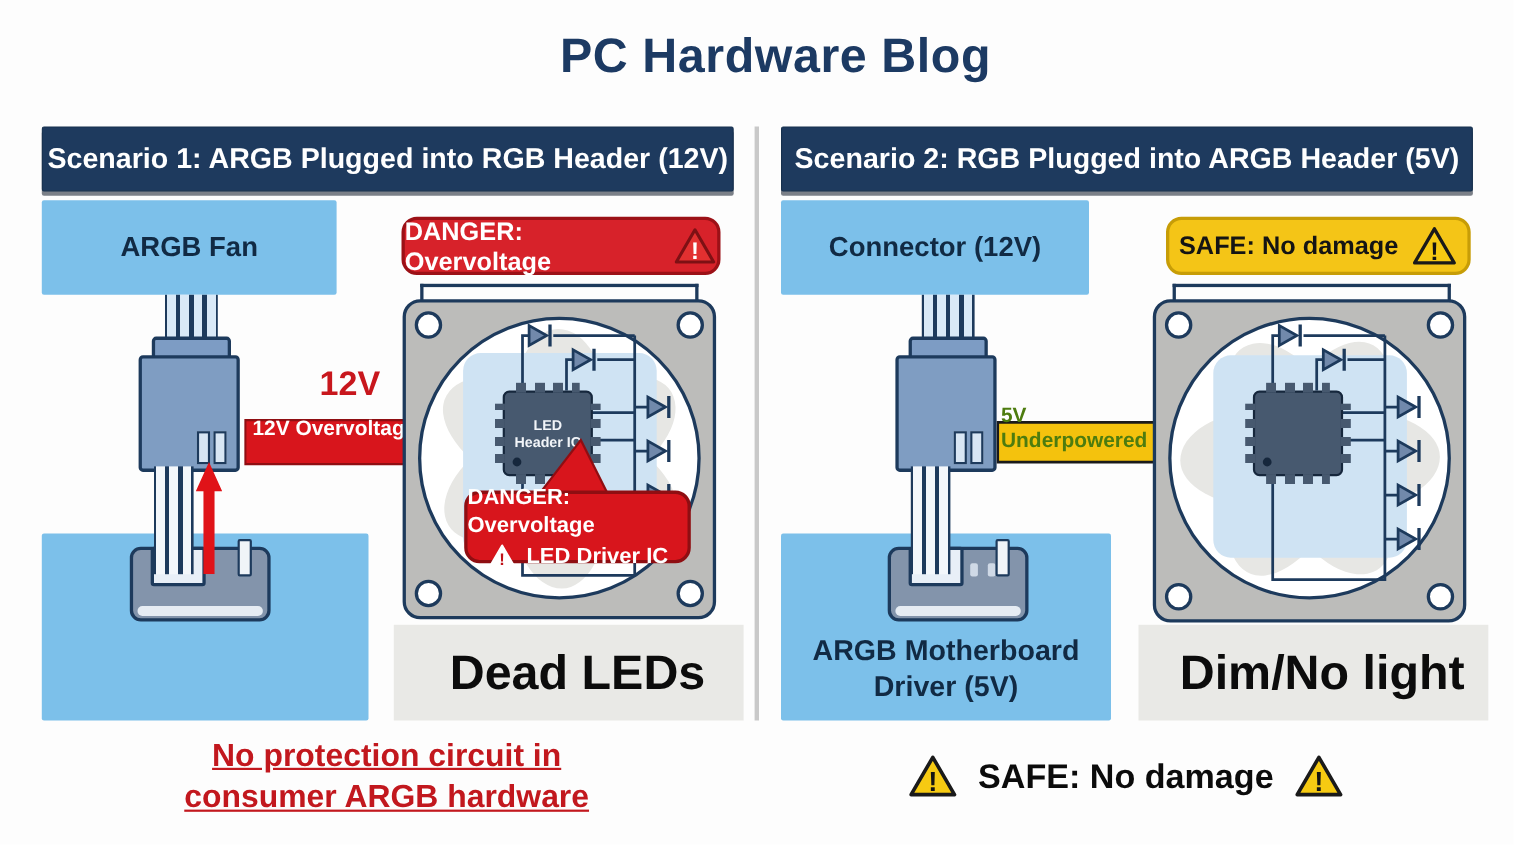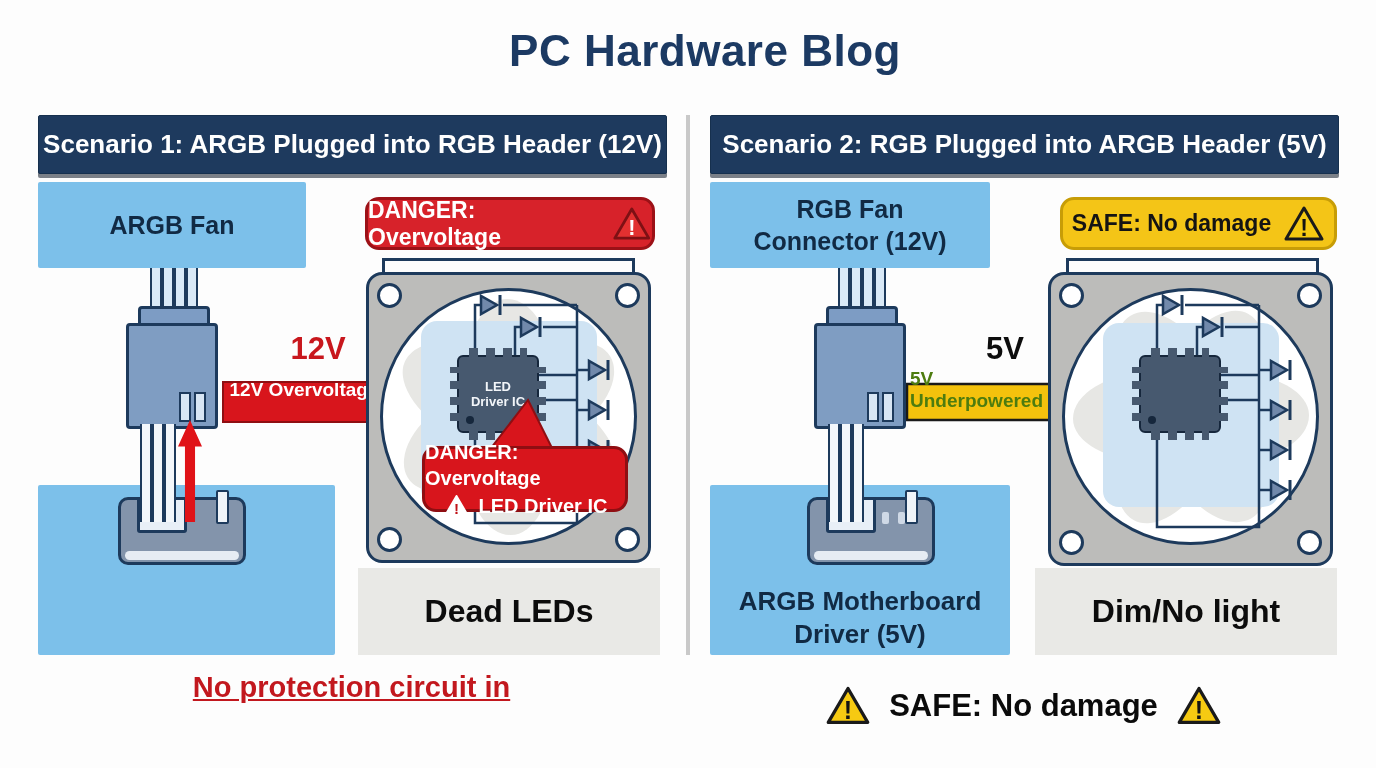--- a/index.html
+++ b/index.html
@@ -19,21 +19,21 @@
             display:flex;flex-direction:column;justify-content:center;font-size:25px;line-height:32px;
             border-radius:2px;}
   .blue-box.small-label{font-size:26px;line-height:33px;}
 
   .badge{border-radius:14px;display:flex;align-items:center;justify-content:center;gap:12px;
          font-weight:bold;font-size:23px;}
   .badge-red{background:#d7222a;color:#ffffff;border:3px solid #9c1117;}
   .badge-yellow{background:#f4c517;color:#141414;border:3px solid #c79d07;}
 
   .result-box{background:#e9e9e6;color:#0c0c0c;display:flex;align-items:center;justify-content:center;
-              font-size:32px;font-weight:bold;}
+              font-size:44px;font-weight:bold;padding-left:16px;}
 
   .voltage-label{width:160px;text-align:center;font-size:31px;font-weight:bold;}
   .arrow-text{display:flex;align-items:center;justify-content:center;font-weight:bold;font-size:19px;}
 
   
   .wires-top{background:repeating-linear-gradient(90deg,#1d3a5c 0 2px,#d9e9f7 2px 10px,#1d3a5c 10px 12px);}
   .conn-tab{background:#7d9cc4;border:3px solid #1d3a5c;border-radius:4px 4px 0 0;}
   .conn-body{background:#7f9dc2;border:3px solid #1d3a5c;border-radius:4px;}
   .conn-slot{position:absolute;bottom:4px;width:8px;height:26px;background:#d8e6f4;border:2px solid #1d3a5c;}
   .wires-bottom{background:repeating-linear-gradient(90deg,#1d3a5c 0 2px,#f3f7fb 2px 10px,#1d3a5c 10px 12px);}
@@ -160,21 +160,21 @@
       <polyline points="208,175 220,175"></polyline>
         <use href="#diode" x="220" y="175"></use>
       <polyline points="106,154 106,248 208,248 208,224"></polyline>
     </svg>
     <div class="chip" style="left:88px;top:80px;width:78px;height:74px;">
       <span class="pins pins-h" style="top:-9px;"></span>
       <span class="pins pins-h" style="bottom:-9px;"></span>
       <span class="pins pins-v" style="left:-9px;"></span>
       <span class="pins pins-v" style="right:-9px;"></span>
       <span class="chip-label">LED</span>
-      <span class="chip-label">Driver IC</span>
+      <span class="chip-label">Header IC</span>
     </div>
   </div>
 
   <svg class="abs" style="left:480px;top:398px;" width="86" height="56">
     <polygon points="48,2 74,54 8,54" fill="#d8151c" stroke="#8f0e12" stroke-width="2"></polygon>
   </svg>
   <div class="abs callout" style="left:422px;top:446px;width:206px;height:66px;box-sizing:border-box;">
     <span>DANGER: Overvoltage</span>
     <span class="callout-row">
       <svg width="27" height="24" viewBox="0 0 42 38">
@@ -184,57 +184,56 @@
       <span>LED Driver IC</span>
     </span>
   </div>
 
   <div class="abs result-box" style="left:358px;top:568px;width:302px;height:87px;">
     <span>Dead LEDs</span>
   </div>
 
   <div class="abs footnote-red" style="left:38px;top:668px;width:627px;text-decoration:underline;">
     <div>No protection circuit in</div>
+    <div>consumer ARGB hardware</div>
   </div>
 
   <div class="abs panel-header" style="left:710px;top:115px;width:627px;">Scenario 2: RGB Plugged into ARGB Header (5V)</div>
 
   <div class="abs blue-box" style="left:710px;top:182px;width:280px;height:86px;">
-    <span>RGB Fan</span>
     <span>Connector (12V)</span>
   </div>
 
   <div class="abs wires-top" style="left:838px;top:268px;width:48px;height:40px;"></div>
   <div class="abs conn-tab" style="left:826px;top:306px;width:66px;height:17px;"></div>
   <div class="abs conn-body" style="left:814px;top:323px;width:86px;height:100px;">
     <span class="conn-slot" style="right:24px;"></span>
     <span class="conn-slot" style="right:9px;"></span>
   </div>
-  <div class="abs blue-box small-label" style="left:710px;top:485px;width:300px;height:170px;justify-content:flex-end;padding-bottom:4px;box-sizing:border-box;">
+  <div class="abs blue-box small-label" style="left:710px;top:485px;width:300px;height:170px;justify-content:flex-end;padding-bottom:14px;box-sizing:border-box;">
     <span>ARGB Motherboard</span>
     <span>Driver (5V)</span>
   </div>
   <div class="abs mobo" style="left:807px;top:497px;width:122px;height:62px;">
     <span class="mobo-notch" style="left:16px;"></span>
     <span class="mobo-dot" style="left:72px;"></span>
     <span class="mobo-dot" style="left:88px;"></span>
     <span class="mobo-base"></span>
   </div>
   <div class="abs mobo-pin" style="left:905px;top:490px;width:9px;height:30px;"></div>
   <div class="abs wires-bottom" style="left:828px;top:424px;width:36px;height:98px;"></div>
 
   <div class="abs badge badge-yellow" style="left:1060px;top:197px;width:277px;height:53px;box-sizing:border-box;">
     <span>SAFE: No damage</span>
     <svg width="42" height="38" viewBox="0 0 42 38">
       <polygon points="21,3 39,34 3,34" fill="#f6ca12" stroke="#1a1a1a" stroke-width="3" stroke-linejoin="round"></polygon>
       <text x="21" y="31" text-anchor="middle" font-size="23" font-weight="bold" fill="#141414">!</text>
     </svg>
   </div>
 
-  <div class="abs voltage-label" style="left:925px;top:331px;color:#0d0d0d;">5V</div>
   <svg class="abs" style="left:906px;top:362px;" width="212" height="80">
     <polygon points="1,22 151,22 151,4 209,40 151,76 151,58 1,58" fill="#f4c20d" stroke="#1a1a1a" stroke-width="2.5"></polygon>
   </svg>
   <div class="abs arrow-text" style="left:910px;top:376px;width:144px;height:28px;color:#4d7c0f;">5V Underpowered</div>
 
   <div class="abs bracket" style="left:1066px;top:258px;width:247px;"></div>
   <div class="abs fan-frame" style="left:1048px;top:272px;width:279px;height:288px;">
     <span class="screw" style="left:8px;top:8px;"></span>
     <span class="screw" style="right:8px;top:8px;"></span>
     <span class="screw" style="left:8px;bottom:8px;"></span>

